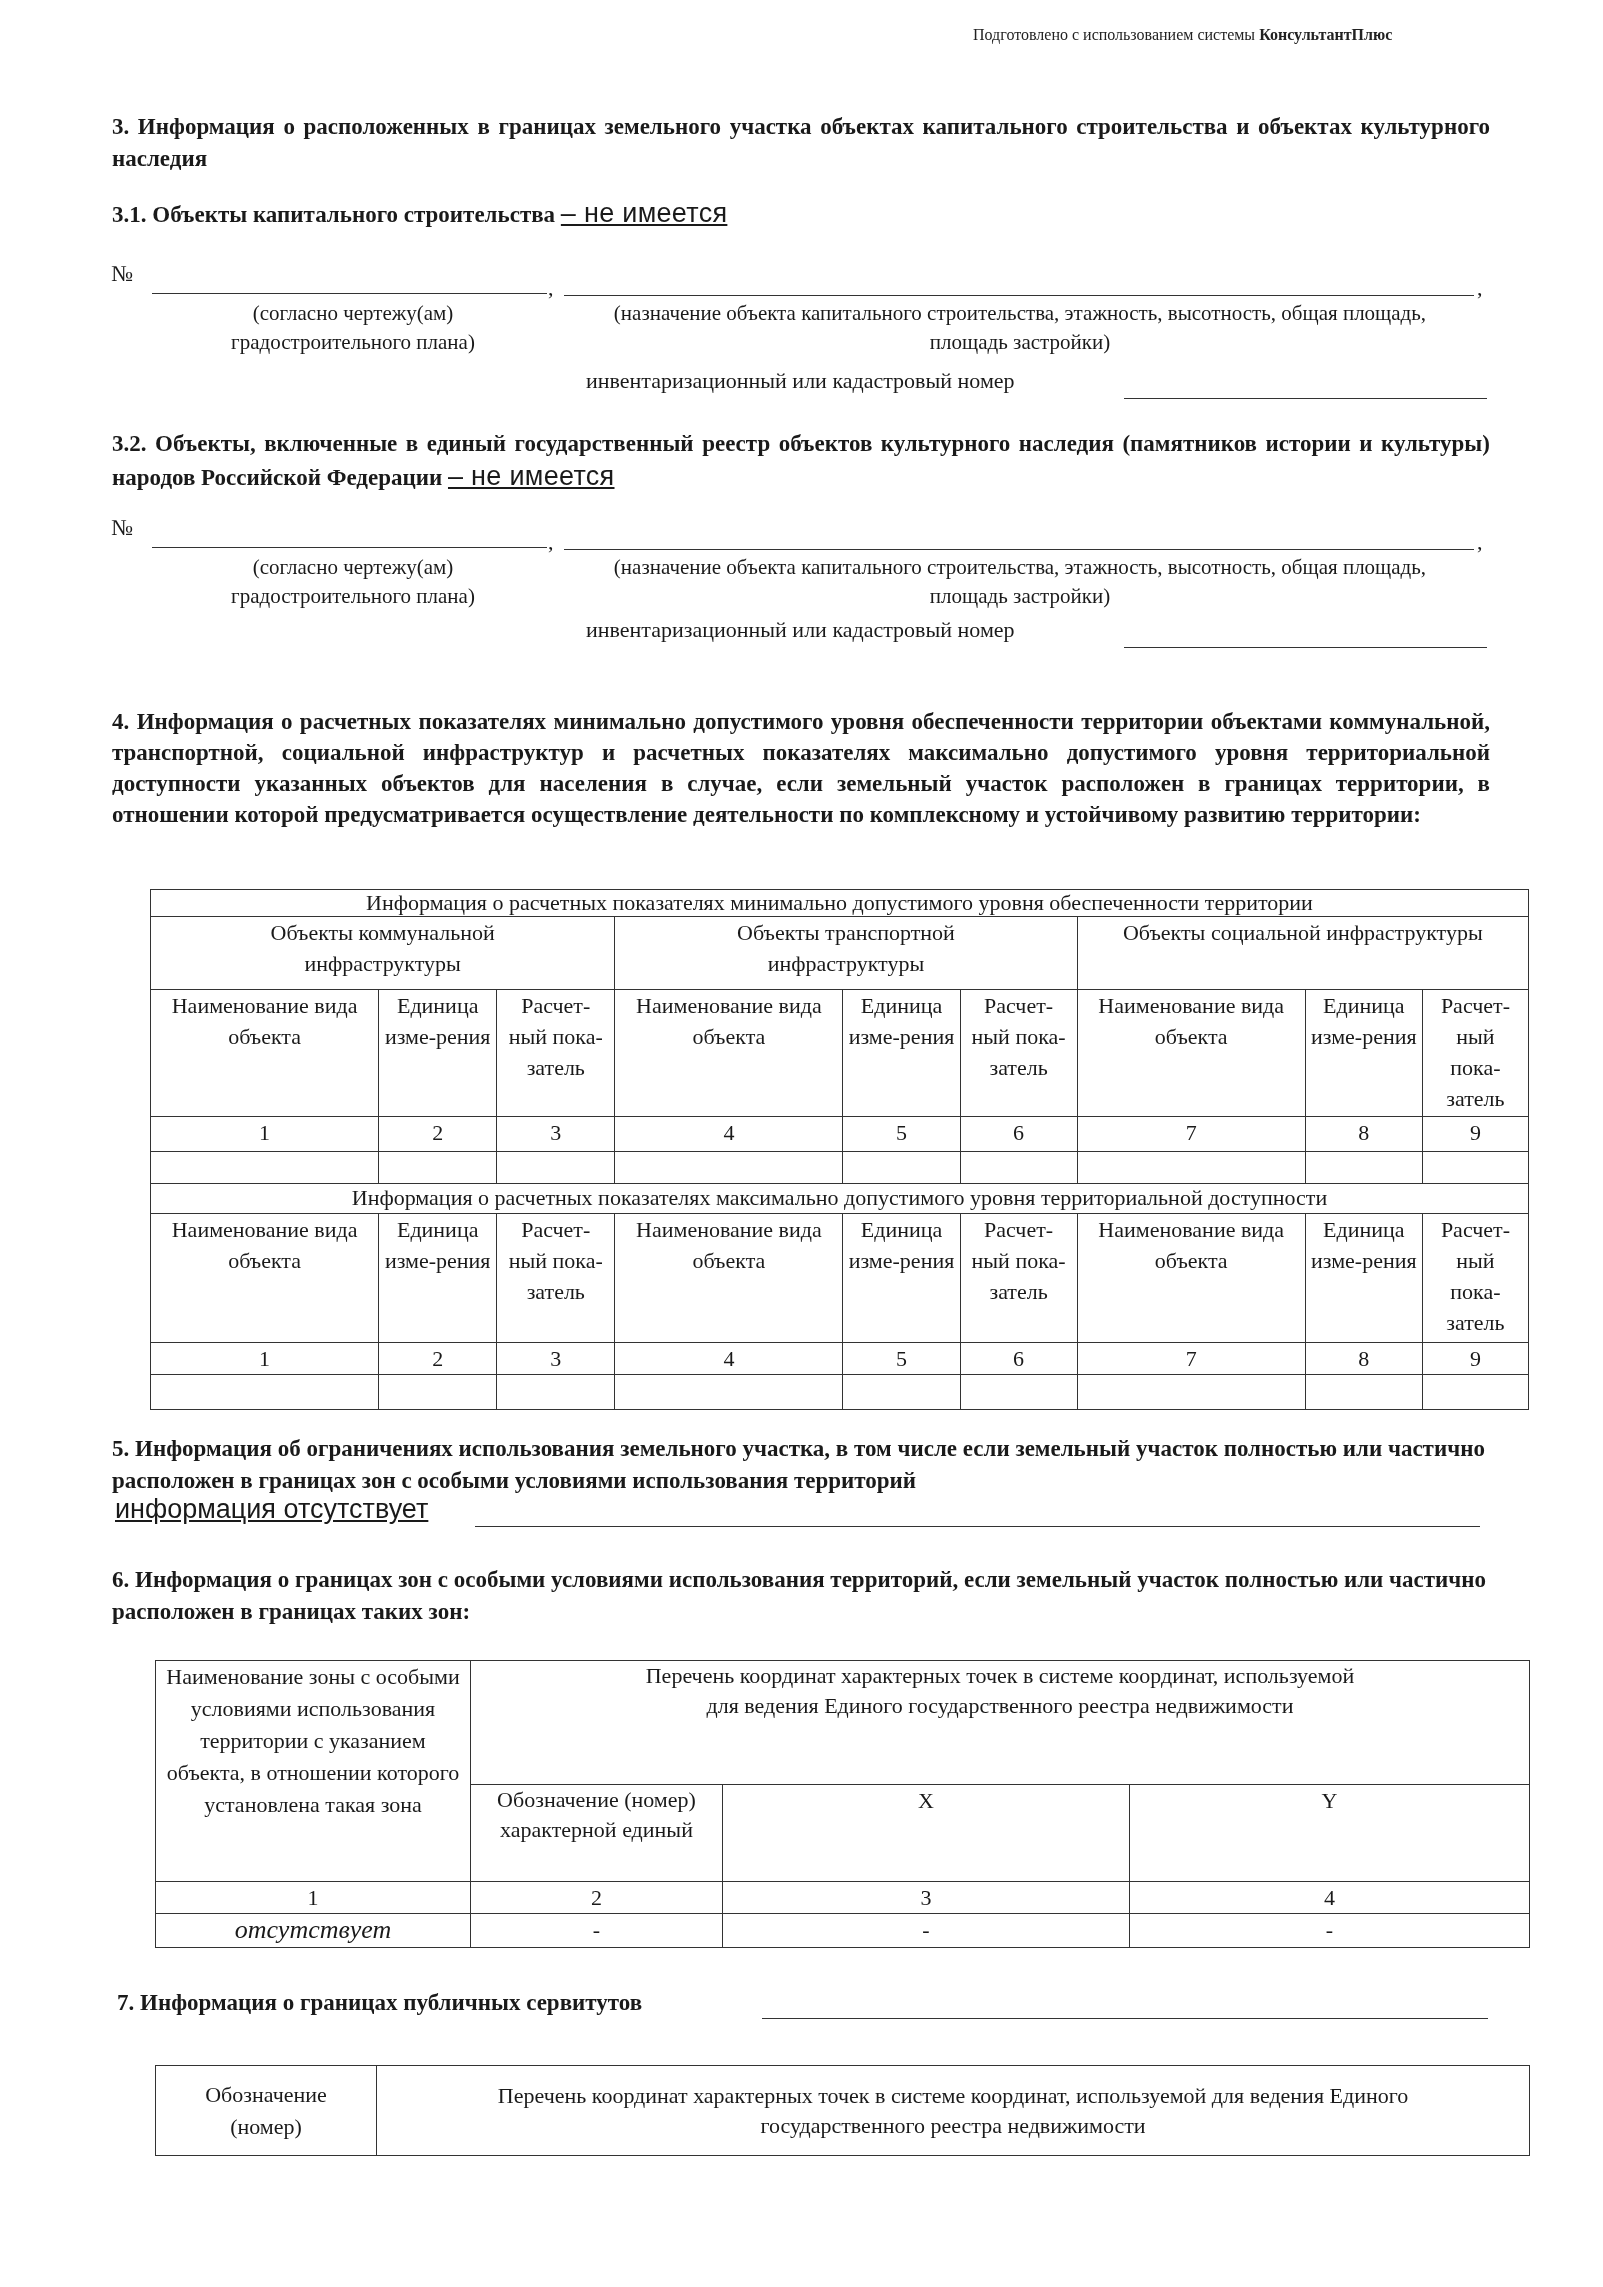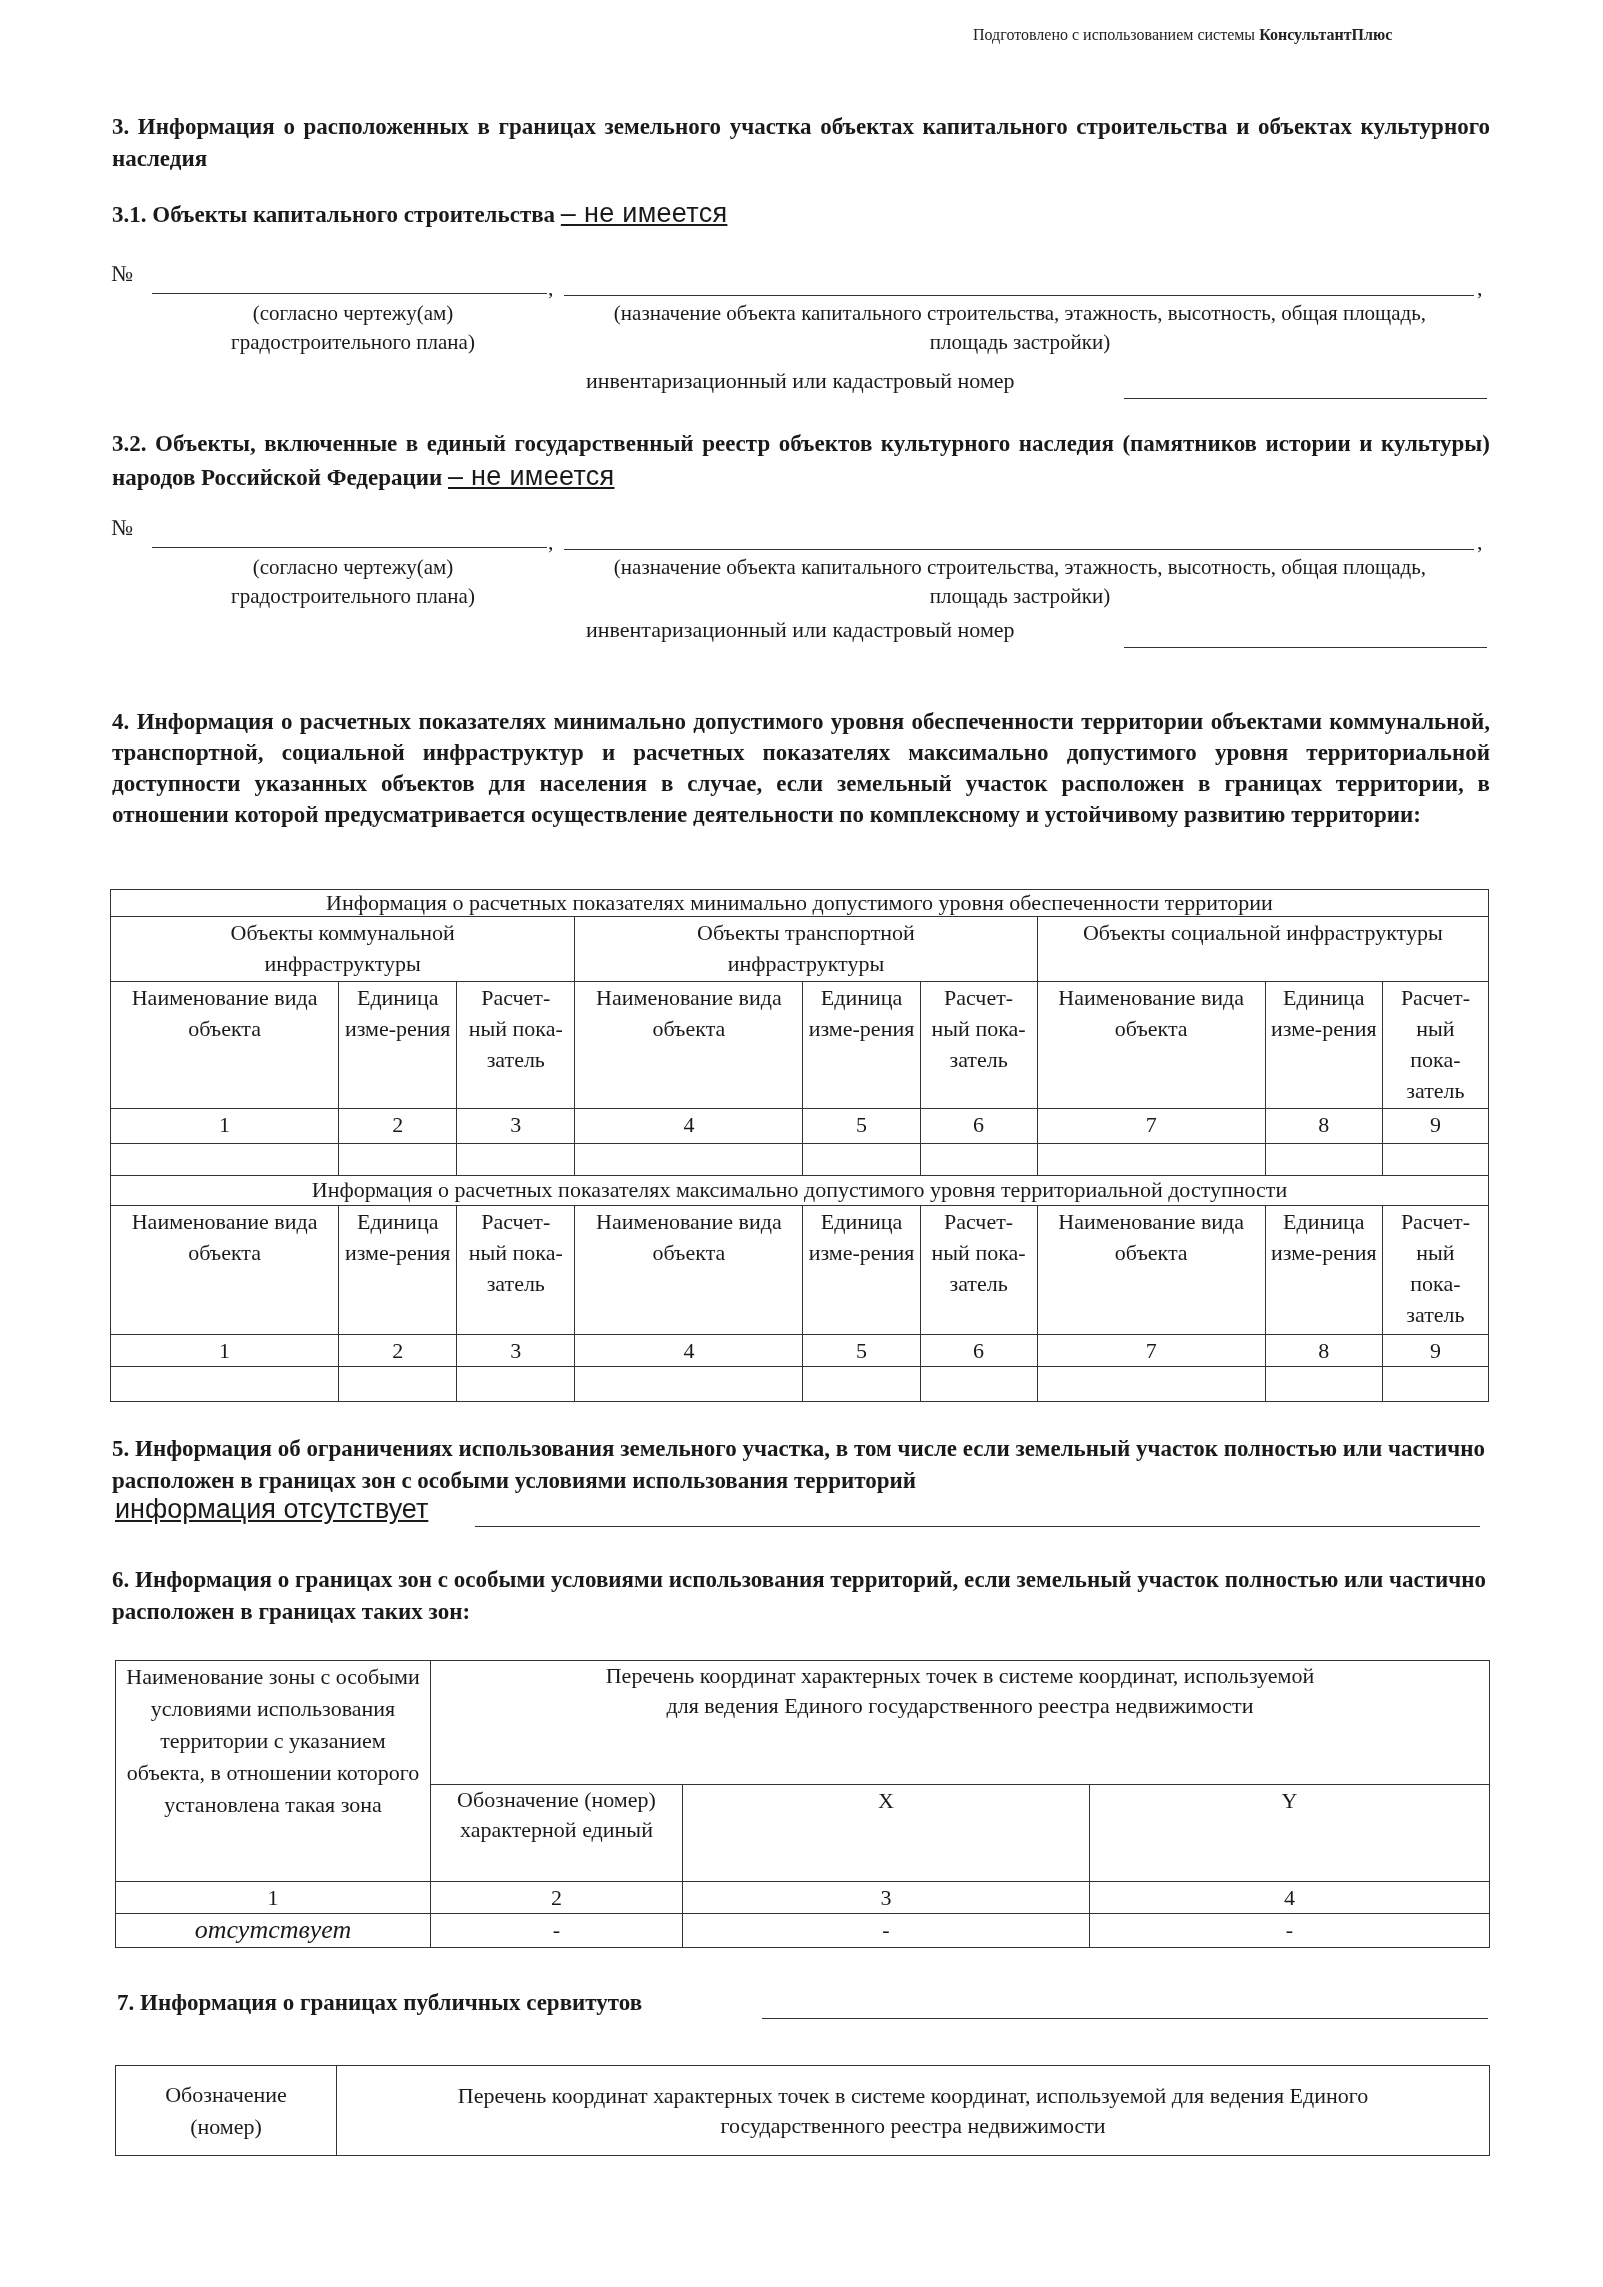--- a/index.html
+++ b/index.html
@@ -11,21 +11,21 @@
   .h { font-weight: bold; font-size: 23px; line-height: 32px; }
   .just { text-align: justify; text-align-last: left; }
   .ul-value { text-decoration: underline; font-weight: normal; font-size: 27px; font-family: "Liberation Sans", "DejaVu Sans", sans-serif; letter-spacing: 0.3px; }
   .line { position: absolute; border-bottom: 1.5px solid #333; height: 0; }
   .cap { position: absolute; font-size: 21px; text-align: center; line-height: 29px; }
   .lbl { position: absolute; font-size: 22px; white-space: nowrap; margin-left: 16px; }
   .comma { position: absolute; font-size: 22px; }
   .numsign { position: absolute; font-size: 23px; }
 
   table.grid { position: absolute; border-collapse: collapse; table-layout: fixed;
-               font-family: "Liberation Serif", "DejaVu Serif", serif; font-size: 22px; }
+               font-family: "Liberation Serif", "DejaVu Serif", serif; font-size: 22px; margin-left: 40px; }
   table.grid td { border: 1.5px solid #333; text-align: center; vertical-align: top; padding: 0 2px; line-height: 31px; }
   table.grid td.vm { vertical-align: middle; }
   .big { font-size: 26px; font-style: italic; }
 </style>
 </head>
 <body>
 
 <div class="abs hdr">
   <span>Подготовлено с использованием системы </span><b>КонсультантПлюс</b>
 </div>
@@ -73,21 +73,21 @@
       <col style="width:117px">
       <col style="width:117px">
     <col style="width:228px">
       <col style="width:117px">
       <col style="width:106px">
   </colgroup>
   <tbody>
       <tr style="height:27px">
     <td colspan="9" style="line-height:26px">Информация о расчетных показателях минимально допустимого уровня обеспеченности территории</td>
   </tr>
-  <tr style="height:65px">
+  <tr style="height:73px">
     <td colspan="3" style="padding:0 60px">Объекты коммунальной инфраструктуры</td>
     <td colspan="3" style="padding:0 70px">Объекты транспортной инфраструктуры</td>
     <td colspan="3" style="padding:0 40px">Объекты социальной инфраструктуры</td>
   </tr>
   <tr style="height:127px">
     <td>Наименование вида объекта</td>
     <td>Единица изме-рения</td>
     <td style="padding:0 10px">Расчет-ный пока-затель</td>
     <td>Наименование вида объекта</td>
     <td>Единица изме-рения</td>

